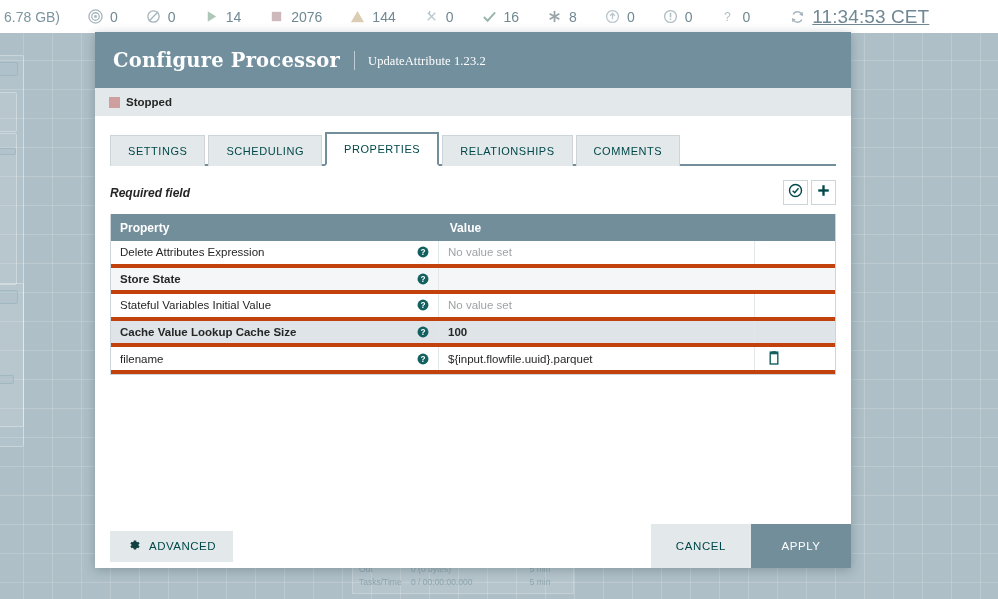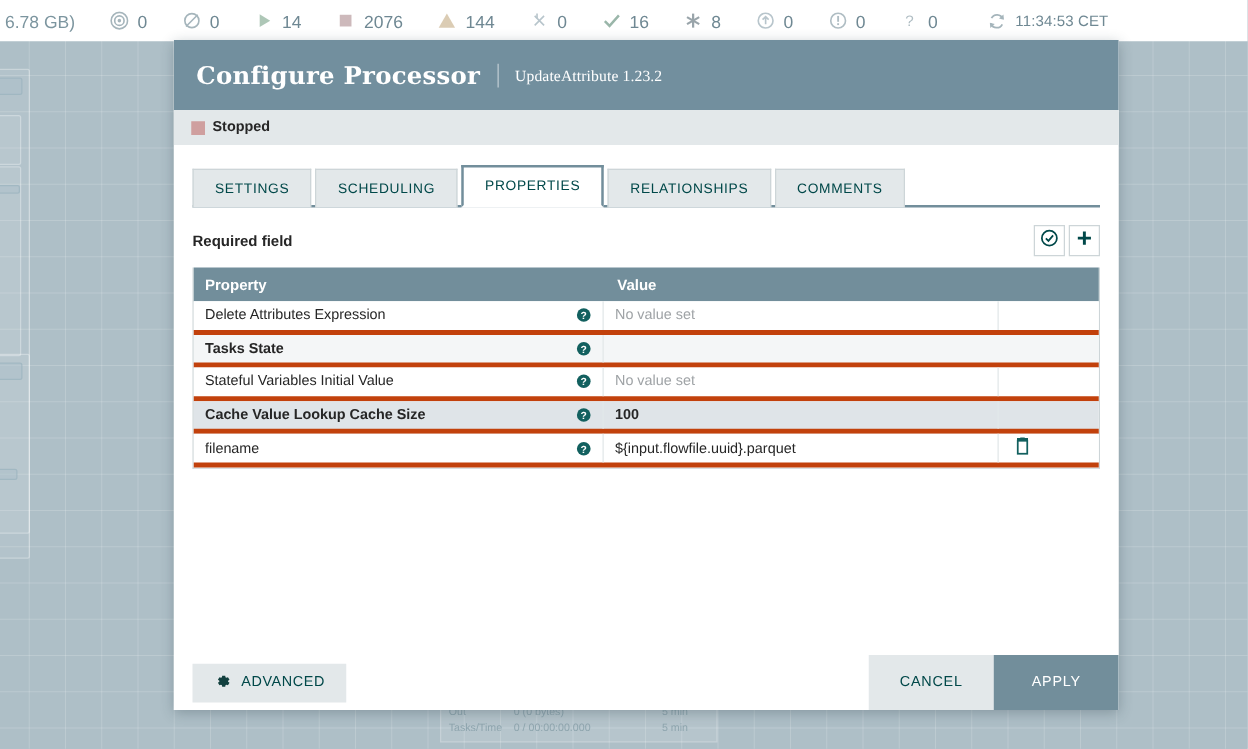--- a/index.html
+++ b/index.html
@@ -51,21 +51,21 @@
     gap: 7px;
   }
   .sb-ico {
     display: inline-flex;
     width: 15px; height: 15px;
     align-items: center;
     justify-content: center;
     opacity: 0.62;
   }
   .sb-val { color: #6f8893; font-size: 14px; }
-  .sb-time { color: #6f8893; font-size: 12px; letter-spacing: 0.1px;}
+  .sb-time { color: #6f8893; font-size: 19px; letter-spacing: 0.1px; text-decoration: underline;}
   .sb-item.refresh { margin-left: 40px; }
 
   
   .bgbox {
     position: absolute;
     border: 1px solid rgba(255,255,255,0.30);
     background: rgba(255,255,255,0.07);
     border-radius: 2px;
   }
   .bgbar {
@@ -95,21 +95,20 @@
   
   #dialog {
     position: absolute;
     left: 95px; top: 32px;
     width: 756px; height: 536px;
     background: #ffffff;
     box-shadow: 0 2px 10px rgba(40,60,70,0.30);
     display: flex;
     flex-direction: column;
     overflow: hidden;
-    margin-left: 44px;
   }
 
   #dialog-header {
     height: 56px;
     background: #728f9e;
     display: flex;
     align-items: center;
     padding: 0 0 0 18px;
     box-sizing: border-box;
     flex: none;
@@ -209,20 +208,21 @@
     display: flex;
     align-items: center;
     justify-content: space-between;
     padding: 14px 0 9px 0;
     flex: none;
   }
   #required-label {
     font-size: 12px;
     color: #262626;
     font-weight: bold;
+    font-style: italic;
   }
   #table-actions { display: flex; gap: 3px; }
   .act-btn {
     width: 25px; height: 25px;
     border: 1px solid #cdd5d8;
     background: #ffffff;
     display: flex;
     align-items: center;
     justify-content: center;
     cursor: pointer;
@@ -557,21 +557,21 @@
           </span>
         </span>
         <span class="c-val">
           <span class="vtext unset">No value set</span>
         </span>
         <span class="c-act"></span>
       </div>
 
       <div class="prow alt req">
         <span class="c-prop">
-          <span class="pname">Tasks State</span>
+          <span class="pname">Store State</span>
           <span class="help-ico">
             <svg width="12" height="12" viewBox="0 0 16 16">
                 <circle cx="8" cy="8" r="7.3" fill="#12605f"></circle>
                 <text x="8" y="12" font-family="Liberation Sans, sans-serif" font-size="11" font-weight="bold" fill="#ffffff" text-anchor="middle">?</text>
               </svg>
           </span>
         </span>
         <span class="c-act"></span>
       </div>
 

